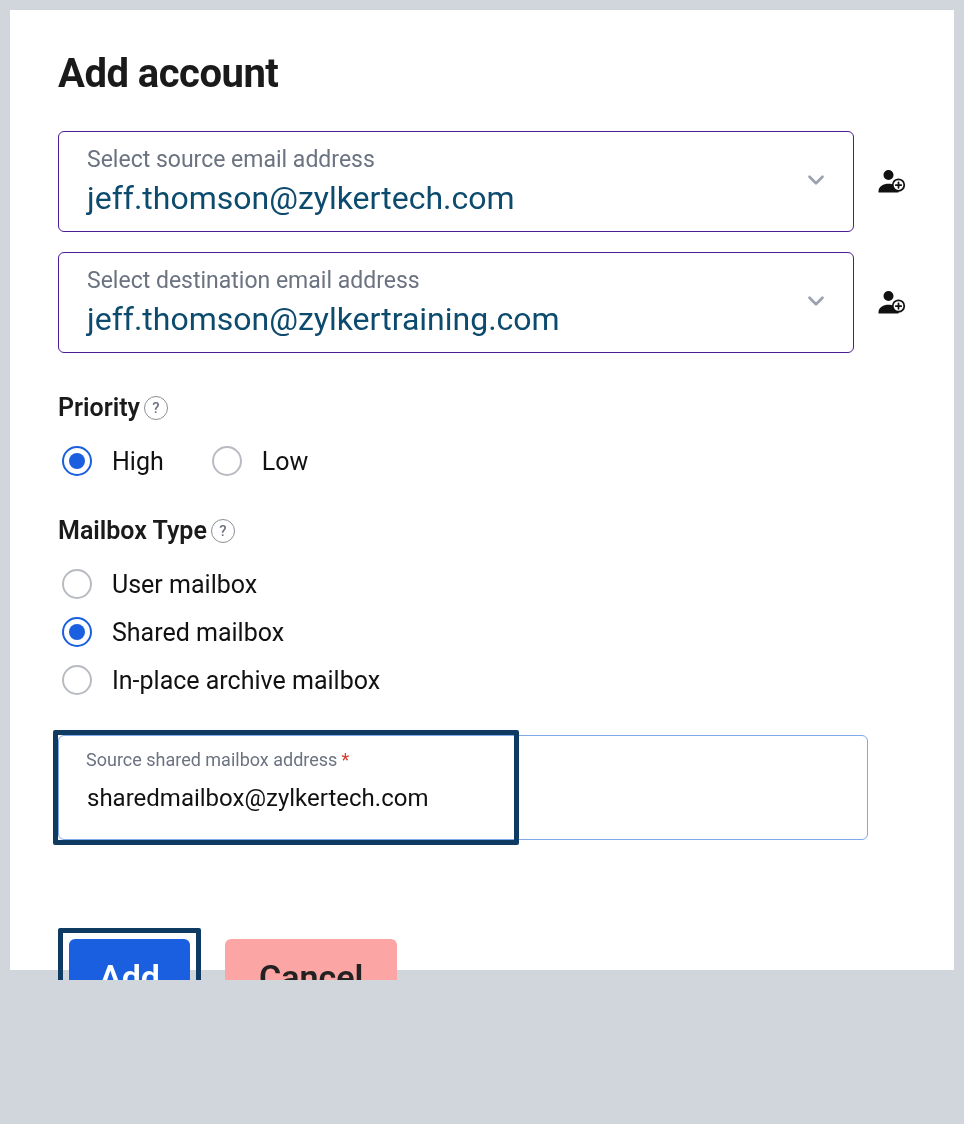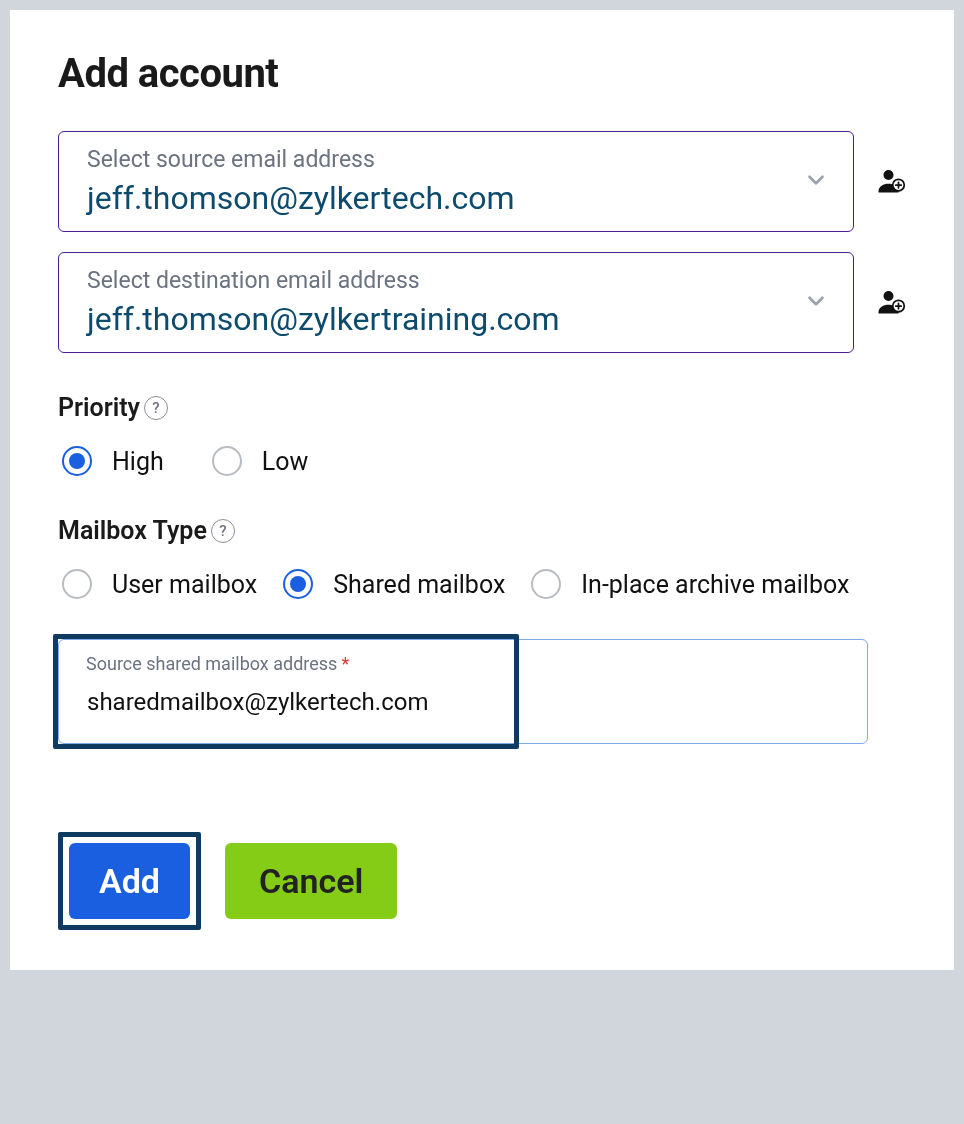--- a/index.html
+++ b/index.html
@@ -83,22 +83,22 @@
     font-weight: 500;
   }
   .radio-row {
     display: flex;
     align-items: center;
     gap: 48px;
     margin-left: 4px;
   }
   .radio-col {
     display: flex;
-    flex-direction: row;
-    gap: 26px;
+    flex-direction: column;
+    gap: 18px;
     margin-left: 4px;
   }
   .radio-item {
     display: flex;
     align-items: center;
     gap: 20px;
     cursor: pointer;
   }
   .radio {
     width: 30px;
@@ -179,21 +179,21 @@
     padding: 18px 30px;
     border-radius: 6px;
     cursor: pointer;
     font-family: inherit;
   }
   .btn-primary {
     background: #1a5fe0;
     color: #fff;
   }
   .btn-secondary {
-    background: #84cc16;
+    background: #fca5a5;
     color: #222;
     padding: 18px 34px;
   }
 </style>
 </head>
 <body>
 
 <div class="outer">
   <div class="panel">
 

